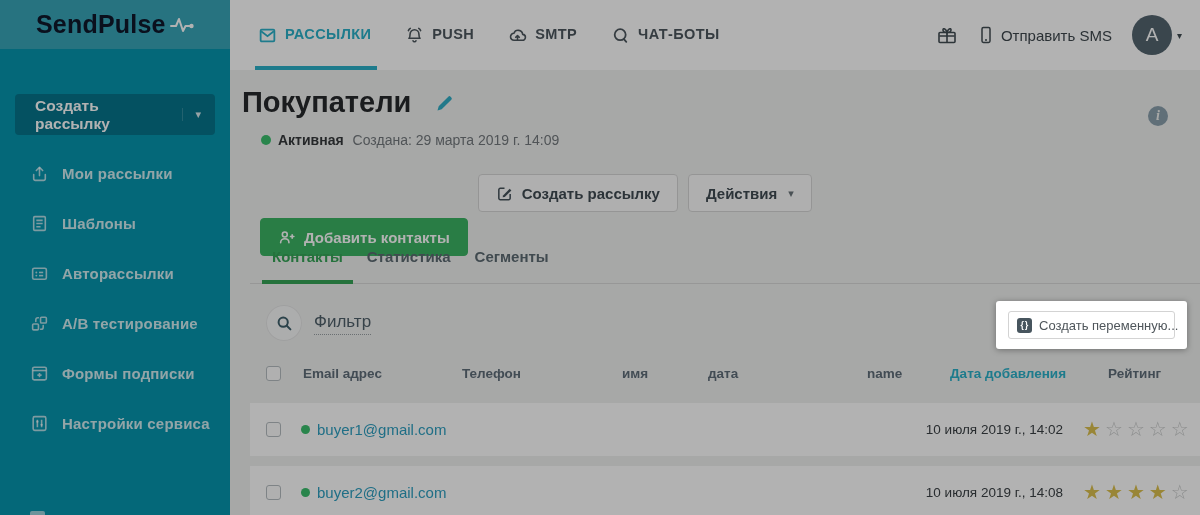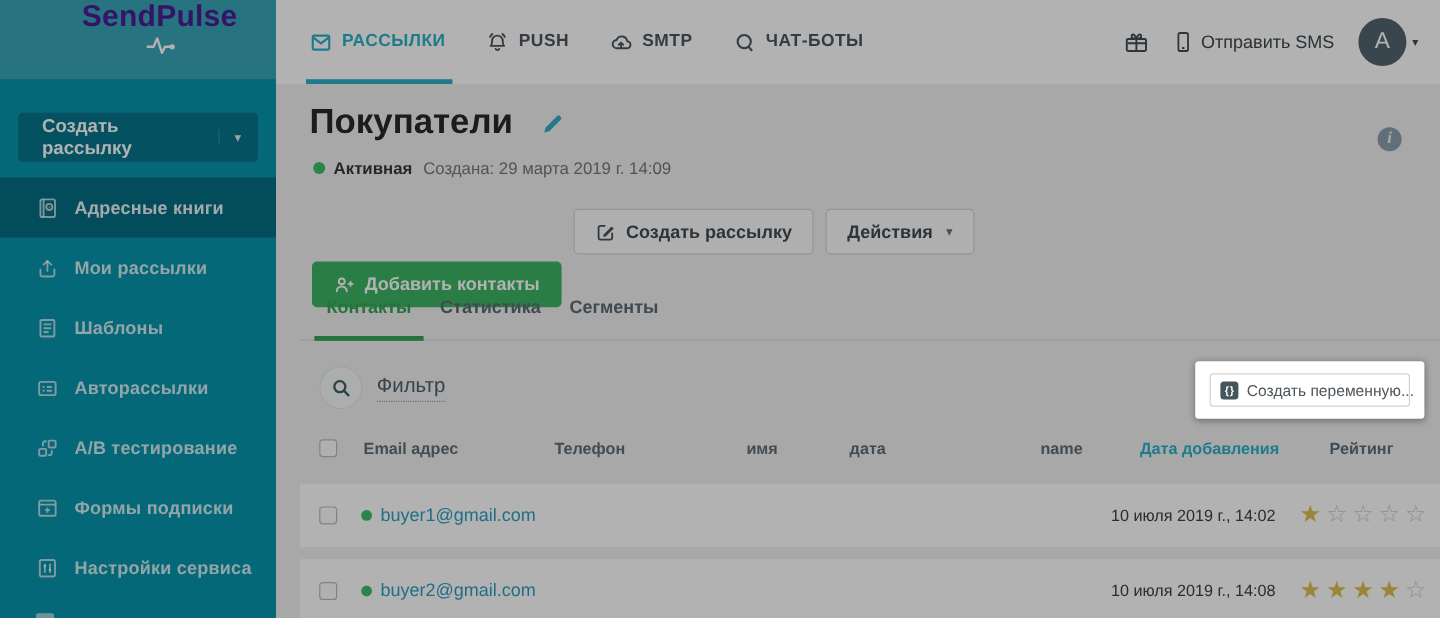--- a/index.html
+++ b/index.html
@@ -1,22 +1,22 @@
 <!DOCTYPE html>
 <html><head>
 <meta charset="utf-8">
 <style>
   * { margin:0; padding:0; box-sizing:border-box; }
   body { font-family:"Liberation Sans","DejaVu Sans",sans-serif; background:#666; }
   .app { position:relative; width:1200px; height:515px; overflow:hidden; background:#f0f1f0; }
 
   
   .sidebar { position:absolute; left:0; top:0; width:230px; height:515px; background:#0795ae; z-index:1; }
-  .logo { height:66px; background:#38a5b8; display:flex; align-items:center; padding-left:36px; color:#4c1d95;
-          font-size:25px; font-weight:700; letter-spacing:.2px; cursor:pointer;flex-direction:column; }
+  .logo { height:49px; background:#38a5b8; display:flex; align-items:center; padding-left:36px; color:#0f172a;
+          font-size:25px; font-weight:700; letter-spacing:.2px; cursor:pointer; }
   .logo svg { margin-left:4px; }
   .create-btn { position:absolute; left:15px; top:94px; width:200px; height:41px; background:#06758c; border:none;
           border-radius:4px; color:#fff; font-family:inherit; font-size:15.5px; font-weight:700; display:flex;
           align-items:center; cursor:pointer; padding:0 14px 0 20px; }
   .create-btn .lbl { flex:1; text-align:left; }
   .create-btn .caret { font-size:11px; color:rgba(255,255,255,.85); border-left:1px solid rgba(255,255,255,.18); padding-left:12px; margin-left:8px; }
   .side-nav { position:absolute; left:0; top:148px; width:230px; }
   .side-item { height:50px; display:flex; align-items:center; padding-left:30px; cursor:pointer; color:rgba(255,255,255,.82); }
   .side-item.active { background:#056e85; color:rgba(255,255,255,.92); }
   .side-item .sicon { width:19px; height:19px; margin-right:13px; color:rgba(255,255,255,.7); flex:none; }
@@ -35,21 +35,21 @@
   .gift-btn { width:22px; height:22px; color:#414c52; cursor:pointer; }
   .sms-btn { display:flex; align-items:center; gap:7px; color:#3e474d; font-size:15px; cursor:pointer; }
   .sms-btn .picon { width:16px; height:18px; color:#414c52; }
   .avatar-wrap { display:flex; align-items:center; gap:5px; cursor:pointer; }
   .avatar { width:40px; height:40px; border-radius:50%; background:#54656f; color:#fff; font-size:19px;
             display:flex; align-items:center; justify-content:center; }
   .avatar-caret { font-size:10px; color:#414c52; }
 
   
   .content { position:absolute; left:230px; top:70px; width:970px; height:445px; background:#f0f1f0; z-index:1; }
-  .page-title { position:absolute; left:28px; top:16px; font-size:29px; font-weight:700; color:#26292b; display:flex; align-items:center; gap:24px; }
+  .page-title { position:absolute; left:12px; top:16px; font-size:29px; font-weight:700; color:#26292b; display:flex; align-items:center; gap:24px; }
   .edit-pencil { width:20px; height:20px; color:#31aec6; cursor:pointer; }
   .info-icon { position:absolute; right:32px; top:36px; width:20px; height:20px; border-radius:50%; background:#8aa0ad;
                color:#f0f1f0; font-family:"Liberation Serif",serif; font-weight:700; font-style:italic; font-size:14px;
                display:flex; align-items:center; justify-content:center; cursor:pointer; }
   .status-row { position:absolute; left:31px; top:62px; display:flex; align-items:center; gap:7px; font-size:14px; }
   .status-dot { width:10px; height:10px; border-radius:50%; background:#3bbf6e; }
   .status-name { font-weight:700; color:#35393b; }
   .status-created { color:#73797d; margin-left:2px; }
   .btn-row { position:absolute; left:30px; top:104px; display:flex; gap:10px; }
   .btn { height:38px; border-radius:4px; font-family:inherit; font-size:15px; font-weight:700; display:flex;
@@ -113,31 +113,20 @@
         </svg>
       </span>
     </div>
 
     <button class="create-btn">
       <span class="lbl">Создать рассылку</span>
       <span class="caret">▾</span>
     </button>
 
     <nav class="side-nav">
-      <div class="side-item active">
-        <span class="sicon">
-          <svg viewBox="0 0 18 18" fill="none" stroke="currentColor" stroke-width="1.5">
-              <rect x="3.5" y="2" width="11.5" height="14" rx="1.5"></rect>
-              <path d="M6 2v14"></path>
-              <circle cx="10.5" cy="8" r="2.4"></circle>
-              <circle cx="10.5" cy="8" r=".6" fill="currentColor" stroke="none"></circle>
-            </svg>
-        </span>
-        <span class="slabel">Адресные книги</span>
-      </div>
       <div class="side-item">
         <span class="sicon">
           <svg viewBox="0 0 18 18" fill="none" stroke="currentColor" stroke-width="1.5" stroke-linecap="round" stroke-linejoin="round">
               <path d="M9 11V3.5"></path>
               <path d="M6 6.2L9 3.2l3 3"></path>
               <path d="M3.5 10v4a1.5 1.5 0 0 0 1.5 1.5h8a1.5 1.5 0 0 0 1.5-1.5v-4"></path>
             </svg>
         </span>
         <span class="slabel">Мои рассылки</span>
       </div>

